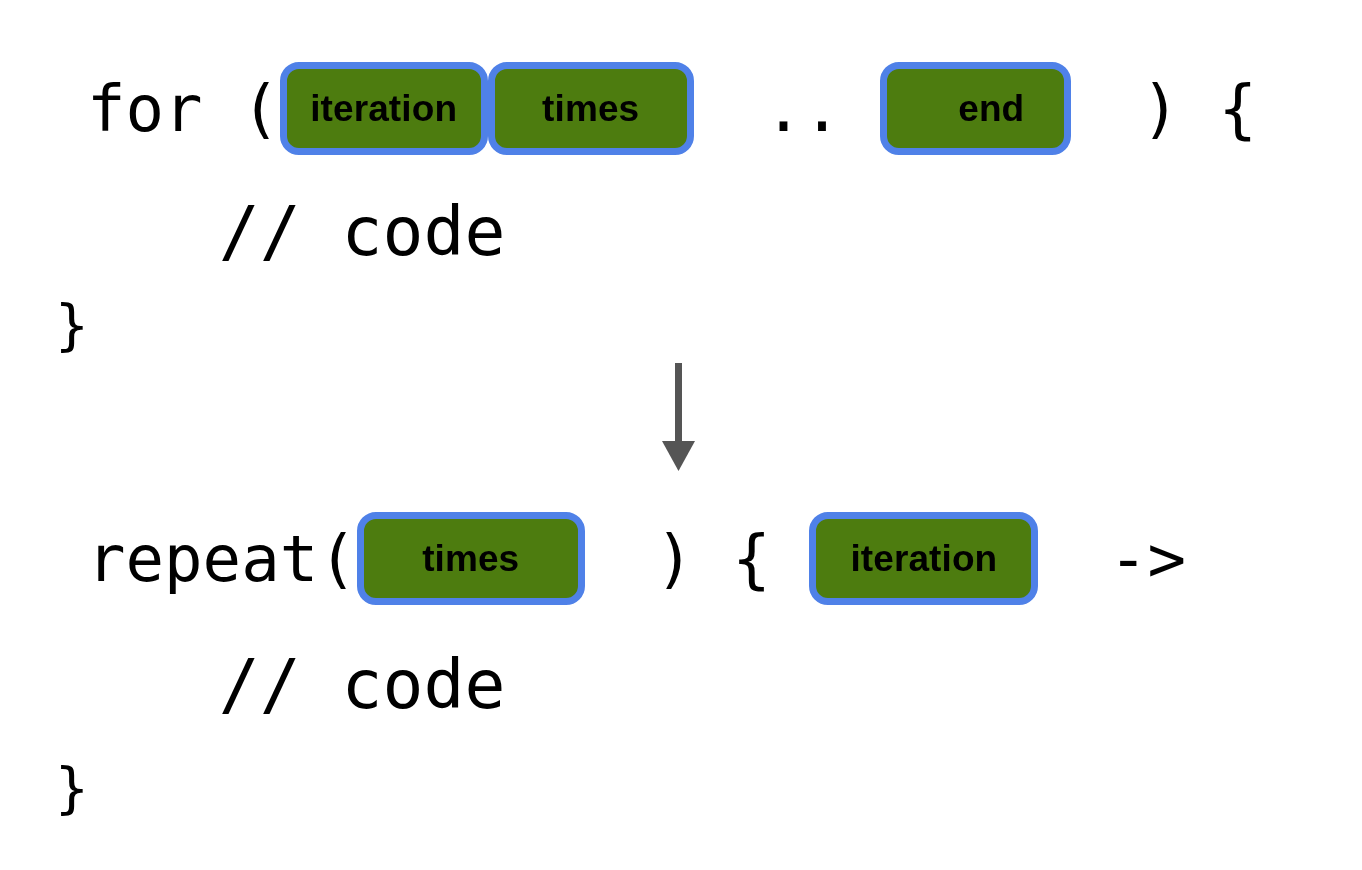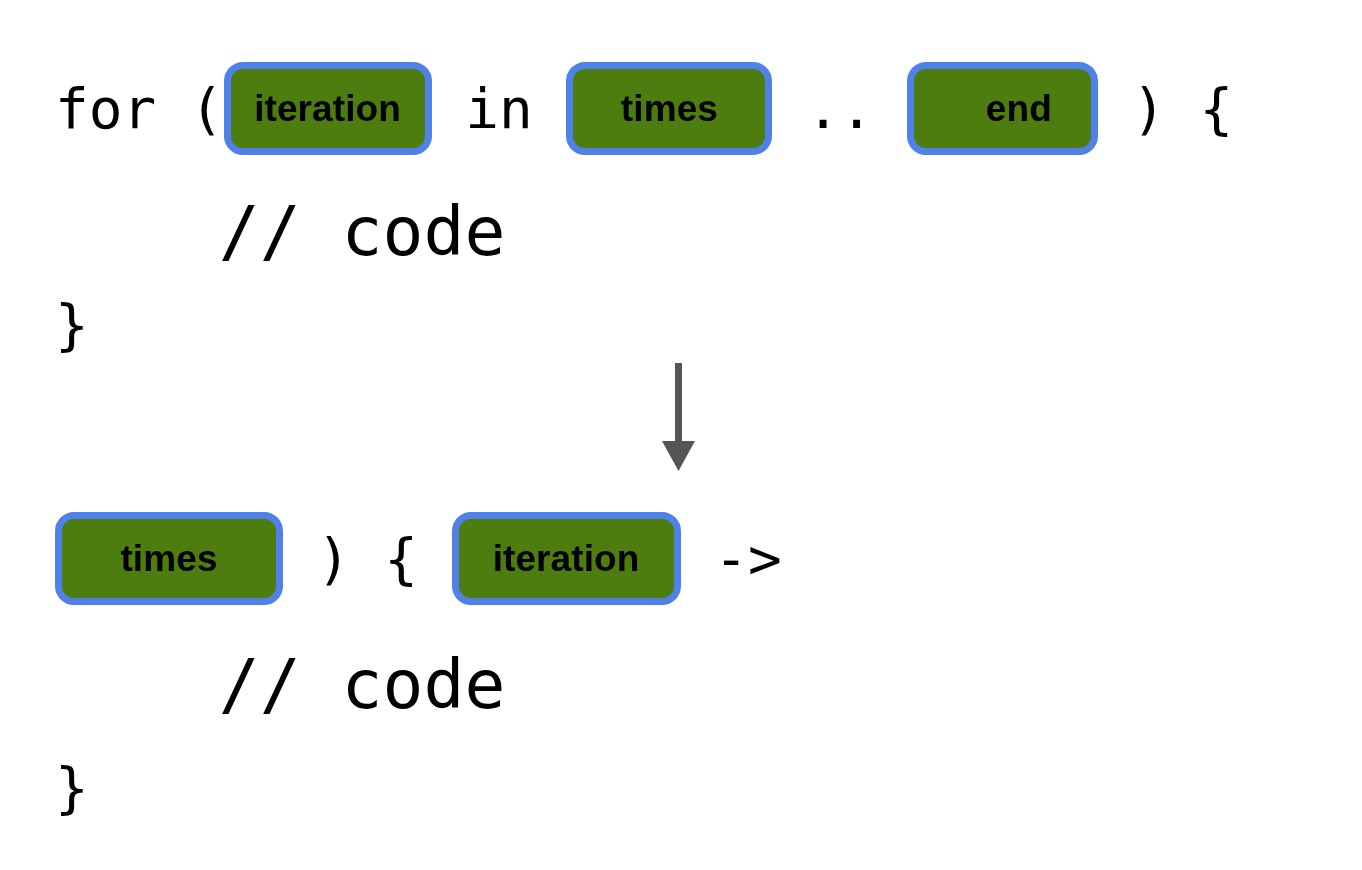--- a/index.html
+++ b/index.html
@@ -28,24 +28,25 @@
     align-items: center;
     white-space: pre;
     font-family: "DejaVu Sans Mono", monospace;
     font-size: 56px;
     font-weight: 400;
     color: #000000;
     letter-spacing: 0px;
   }
   .tok {
     font-family: "DejaVu Sans Mono", monospace;
-    font-size: 56px;
+    font-size: 64px;
     color: #000000;
     white-space: pre;
     line-height: 1;
+    margin-left: 32px;
   }
 
   
   .chip {
     display: inline-flex;
     align-items: center;
     justify-content: center;
     box-sizing: border-box;
     background: #4d7c0f;
     border: 7px solid #4f81e8;
@@ -89,39 +90,39 @@
   }
 </style>
 </head>
 <body>
 
 <div id="canvas">
 
   <div class="code-line" style="left:55px; top:62px;">
     <span class="tok">for (</span>
     <span class="chip chip-iteration-1">iteration</span>
-    <span class="tok"> in </span>
     <span class="chip chip-start">times</span>
     <span class="tok"> .. </span>
     <span class="chip chip-end">end</span>
     <span class="tok"> ) {</span>
   </div>
 
   <div class="line-comment" style="left:55px; top:192px;">    // code</div>
 
   <div class="line-brace" style="left:55px; top:292px;">}</div>
 
   <div id="arrow">
     <svg width="80" height="125" viewBox="0 0 80 125" xmlns="http://www.w3.org/2000/svg">
       <line x1="38.5" y1="8" x2="38.5" y2="88" stroke="#555555" stroke-width="7"></line>
       <polygon points="22,86 55,86 38.5,116" fill="#555555"></polygon>
     </svg>
   </div>
 
   <div class="code-line" style="left:55px; top:512px;">
+    <span class="tok">repeat(</span>
     <span class="chip chip-times">times</span>
     <span class="tok"> ) { </span>
     <span class="chip chip-iteration-2">iteration</span>
     <span class="tok"> -&gt;</span>
   </div>
 
   <div class="line-comment" style="left:55px; top:645px;">    // code</div>
 
   <div class="line-brace" style="left:55px; top:755px;">}</div>
 

